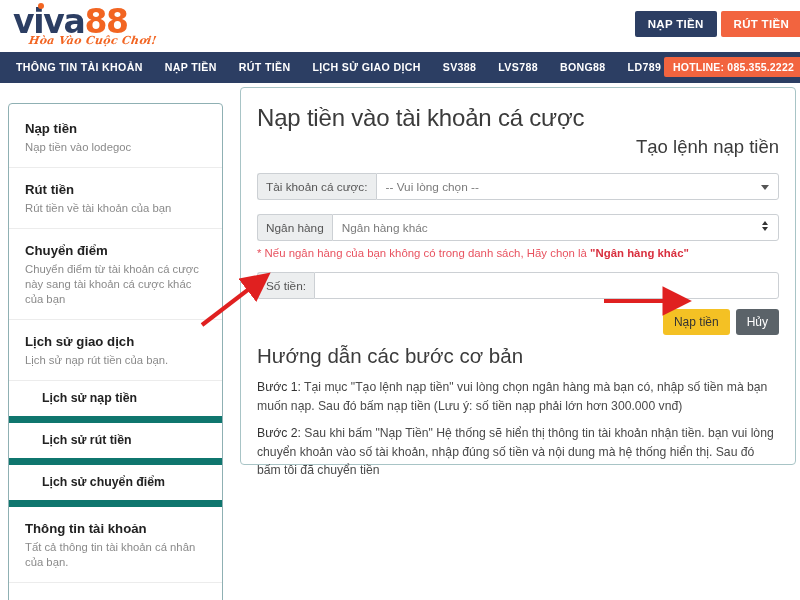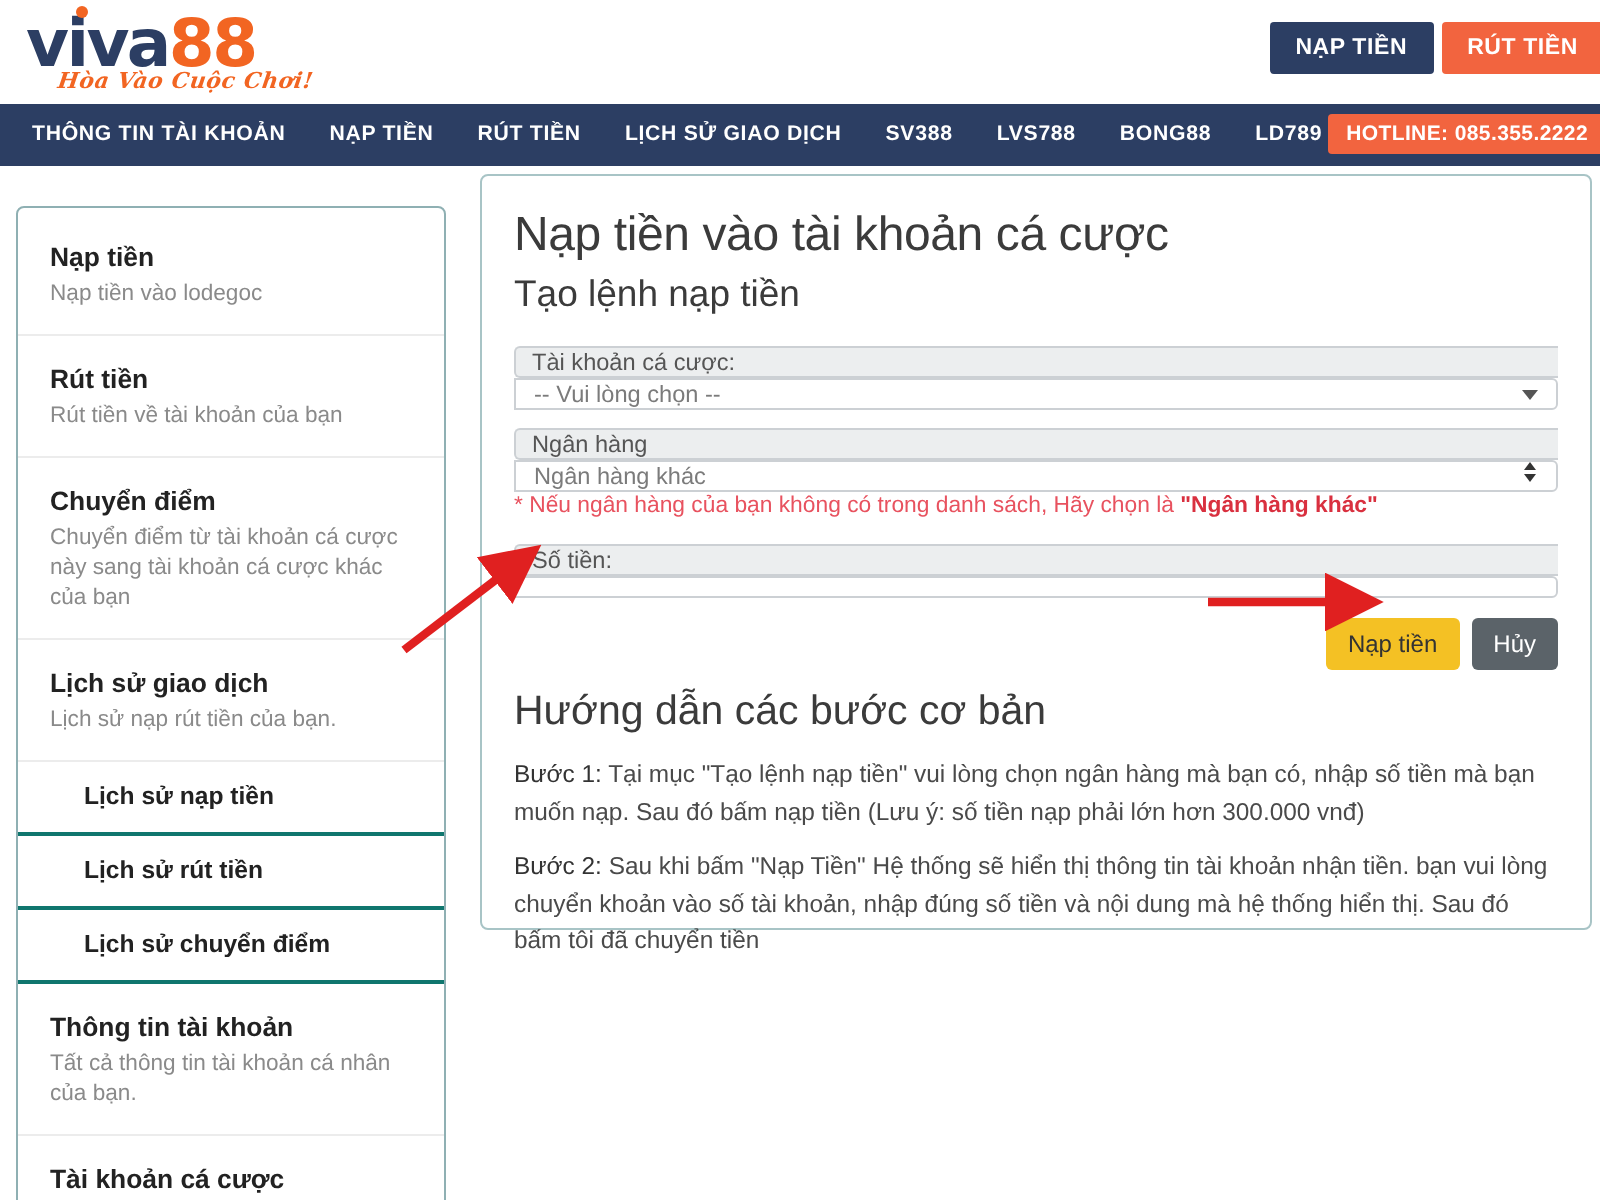--- a/index.html
+++ b/index.html
@@ -79,42 +79,43 @@
   .side-group { padding: 13px 16px 12px 16px; border-bottom: 1px solid #ececec; }
   .side-group:first-child { padding-top: 16px; }
   .side-title {
     font-size: 13.2px; font-weight: 700; color: #222; line-height: 17px;
     cursor: pointer;
   }
   .side-desc {
     font-size: 11.3px; color: #8a8a8a; line-height: 15px; margin-top: 3px;
   }
   .side-sub {
-    padding: 10px 16px 10px 33px; border-bottom: 2px solid #0f766e;
+    padding: 10px 16px 10px 33px; border-bottom: 7px solid #0f766e;
     font-size: 12.3px; font-weight: 700; color: #222; cursor: pointer;
     line-height: 15px;
   }
 
   
   .main-card {
     position: absolute; left: 240px; top: 87px; width: 556px; height: 378px;
     border: 1px solid #a8c4c6; border-radius: 4px; background: #fff;
     padding: 14px 16px 0 16px;
   }
   .h1 {
     font-size: 24px; font-weight: 400; color: #3b3b3b; line-height: 31px;
     letter-spacing: -.2px; margin: 0;
   }
   .h2 {
     font-size: 18.5px; font-weight: 400; color: #3b3b3b; line-height: 24px;
     margin: 2px 0 0 0;
-  }
-
-  
-  .form-row { display: flex; margin-top: 14px; height: 27px; flex-direction: column; }
+    text-align: right;
+  }
+
+  
+  .form-row { display: flex; margin-top: 14px; height: 27px; }
   .addon {
     background: #eceeef; border: 1px solid #ccd0d4; border-right: 0;
     border-radius: 3px 0 0 3px;
     font-size: 11.8px; color: #555; padding: 0 8px;
     display: flex; align-items: center; white-space: nowrap;
   }
   .ctrl {
     flex: 1; border: 1px solid #ccd0d4; border-radius: 0 3px 3px 0;
     background: #fff; font-size: 11.8px; color: #7b7b7b;
     display: flex; align-items: center; padding: 0 9px;

